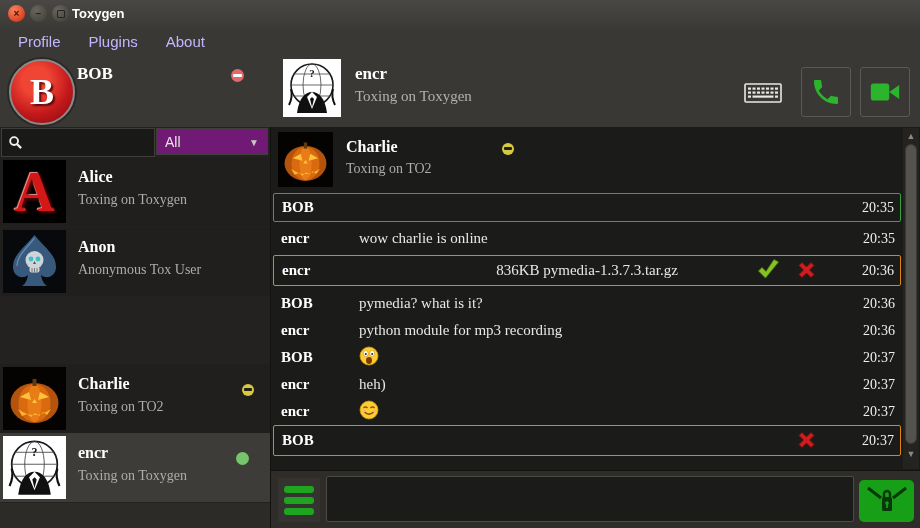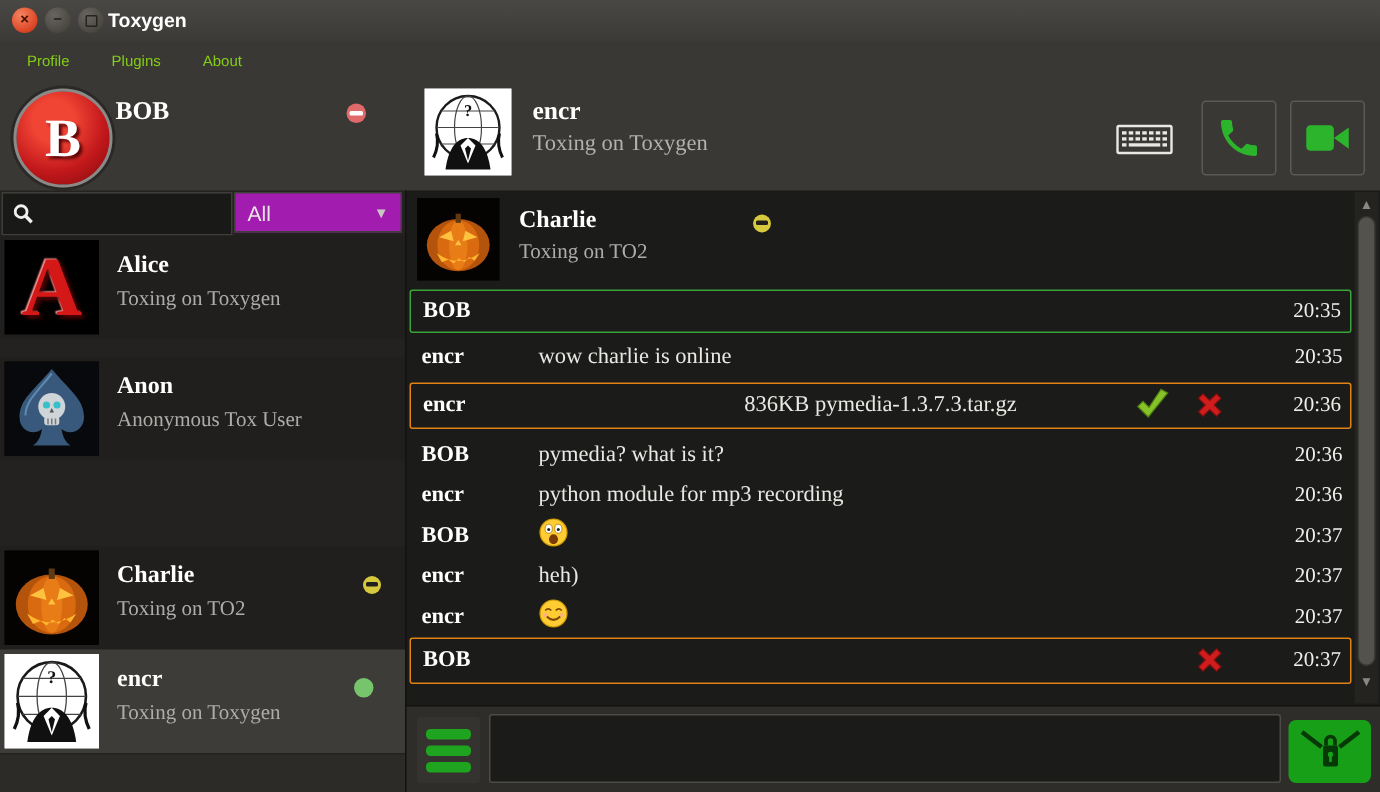--- a/index.html
+++ b/index.html
@@ -11,21 +11,21 @@
   .wbtn{position:absolute;top:5px;width:17px;height:17px;border-radius:50%;
         display:flex;align-items:center;justify-content:center;font-size:10px;line-height:1;}
   .wbtn.close{left:8px;background:radial-gradient(circle at 35% 30%,#f5845f,#df4b2a 62%,#b23014);color:#4a1203;font-weight:bold;}
   .wbtn.min,.wbtn.max{background:radial-gradient(circle at 35% 30%,#67655e,#4a4841 70%,#3a3832);color:#242320;font-weight:bold;}
   .wbtn.min{left:30px;}
   .wbtn.max{left:52px;}
   .maxsq{width:6px;height:6px;border:1.5px solid #242320;border-radius:1px;}
   .title{position:absolute;left:72px;top:0;line-height:28px;color:#ffffff;font-weight:bold;font-size:13px;}
   
   .menubar{position:absolute;left:0;top:28px;width:920px;height:27px;background:#393834;display:flex;padding-left:4px;}
-  .menu-item{color:#84cc16;font-size:10px;line-height:27px;padding:0 14px;cursor:default;}
+  .menu-item{color:#c4b5fd;font-size:15px;line-height:27px;padding:0 14px;cursor:default;}
   
   .header{position:absolute;left:0;top:55px;width:920px;height:72px;background:#393834;}
   .avatar-bob{position:absolute;left:9px;top:4px;width:62px;height:62px;border-radius:50%;
               background:radial-gradient(circle at 40% 32%,#f04434 25%,#c2181b 60%,#7e0a0c);
               border:2px solid #8a8a88;box-shadow:0 0 0 2px #2a2927;
               display:flex;align-items:center;justify-content:center;}
   .avatar-bob span{color:#fff;font-family:"Liberation Serif",serif;font-weight:bold;font-size:36px;
                    text-shadow:2px 2px 2px #5d0608;}
   .hname{position:absolute;color:#ffffff;font-family:"Liberation Serif",serif;font-weight:bold;font-size:17px;}
   .hstatus{position:absolute;color:#b3b1ae;font-family:"Liberation Serif",serif;font-size:15px;}
@@ -39,21 +39,21 @@
   .callbtn{position:absolute;top:12px;width:48px;height:48px;border:1px solid #5b5955;border-radius:3px;
            display:flex;align-items:center;justify-content:center;background:transparent;}
   .kbbtn{position:absolute;left:742px;top:24px;width:42px;height:28px;display:flex;align-items:center;justify-content:center;}
   
   .left-panel{position:absolute;left:0;top:127px;width:270px;height:401px;background:#232220;}
   .search-box{position:absolute;left:1px;top:1px;width:152px;height:27px;background:#191917;
               border:1px solid #3f3e3b;display:flex;align-items:center;}
   .search-box input{background:transparent;border:none;outline:none;color:#dddbd8;font-size:14px;width:118px;
                     font-family:"Liberation Sans",sans-serif;}
   .search-box input::placeholder{color:#98968f;}
-  .combo{position:absolute;left:156px;top:1px;width:112px;height:27px;background:#a21caf;border:1px solid #3f3e3b;
+  .combo{position:absolute;left:156px;top:1px;width:112px;height:27px;background:#701a75;border:1px solid #3f3e3b;
          color:#e8e6e3;font-size:14px;line-height:27px;padding-left:8px;box-sizing:border-box;}
   .combo .arrow{position:absolute;right:8px;top:0;color:#c9c7c2;font-size:10px;}
   .contact{position:absolute;left:0;width:270px;height:69px;background:#201f1d;}
   .contact.selected{background:#3d3c38;}
   .c-avatar{position:absolute;left:3px;top:3px;width:63px;height:63px;overflow:hidden;background:#000;}
   .c-name{position:absolute;left:78px;top:11px;color:#fff;font-family:"Liberation Serif",serif;font-weight:bold;font-size:16px;}
   .c-status{position:absolute;left:78px;top:35px;color:#aeacaa;font-family:"Liberation Serif",serif;font-size:14px;}
   .ring-busy{position:absolute;width:14px;height:14px;background:#e06a6a;border-radius:50%;
              box-shadow:0 0 0 2px #8c4242,0 0 0 4px #d05b5b;}
   .ring-busy::after{content:"";position:absolute;left:2px;right:2px;top:5.5px;height:3px;background:#fdecec;border-radius:1px;}
@@ -187,21 +187,21 @@
     </div>
 
     <div class="contact" style="top:30px;">
       <div class="c-avatar" style="display:flex;align-items:center;justify-content:center;">
         <span style="font-family:'Liberation Serif',serif;font-weight:bold;font-size:56px;color:#d41818;text-shadow:2px 2px 3px #5d0505, -1px -1px 1px #ff9a9a;">A</span>
       </div>
       <div class="c-name">Alice</div>
       <div class="c-status">Toxing on Toxygen</div>
     </div>
 
-    <div class="contact" style="top:111px;">
+    <div class="contact" style="top:100px;">
       <div class="c-avatar">
         <svg width="63" height="63" viewBox="0 0 63 63">
           <rect width="63" height="63" fill="#08090c"></rect>
           <path d="M31.5 5 C20 19 10 25 10 37 c0 9 9 13 15 8 c-1 6 -3 9 -6 11 h25 c-3 -2 -5 -5 -6 -11 c6 5 15 1 15 -8 c0 -12 -10 -18 -21.5 -32 z" fill="#38597c"></path>
           <path d="M31.5 8 C23 19 14 26 14 36" fill="none" stroke="#6f9cc4" stroke-width="1.4" opacity=".7"></path>
           <circle cx="31.5" cy="30" r="9" fill="#cfd4d8"></circle>
           <rect x="26.5" y="36.5" width="10" height="6" rx="2" fill="#cfd4d8"></rect>
           <circle cx="28" cy="29" r="2.4" fill="#37c0c9"></circle>
           <circle cx="35" cy="29" r="2.4" fill="#37c0c9"></circle>
           <path d="M31.5 31 l-1.5 3 h3 z" fill="#555"></path>

